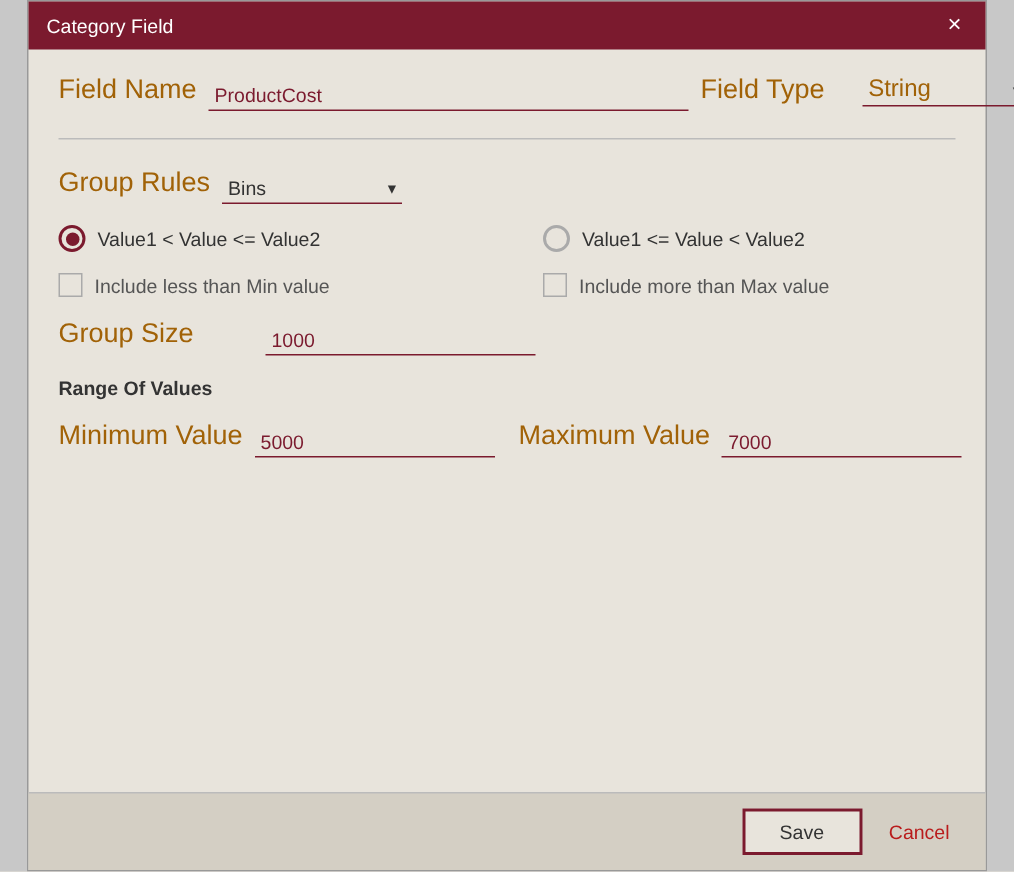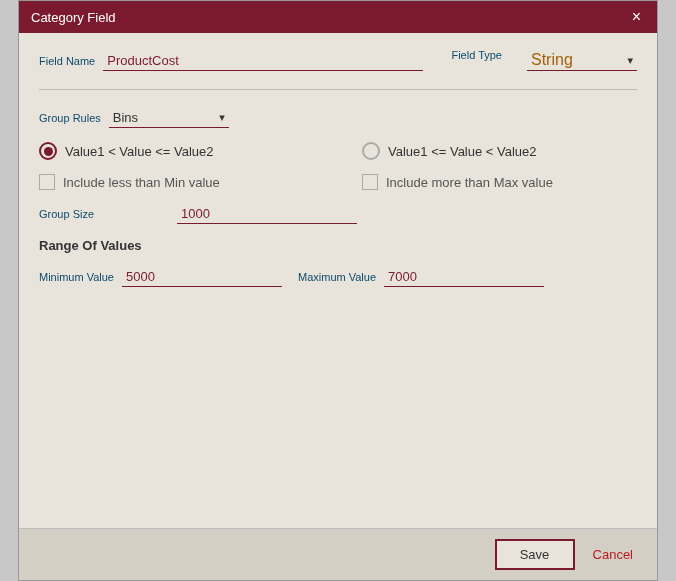--- a/index.html
+++ b/index.html
@@ -51,22 +51,22 @@
       display: flex;
       flex-direction: column;
       gap: 14px;
     }
     .field-row {
       display: flex;
       align-items: flex-end;
       gap: 8px;
     }
     .label {
-      color: #0c4a6e;
-      font-size: 11px;
+      color: #a16207;
+      font-size: 18px;
       white-space: nowrap;
       margin-bottom: 4px;
     }
     .text-input {
       border: none;
       border-bottom: 1.5px solid #7b1a2e;
       background: transparent;
       color: #7b1a2e;
       font-size: 13px;
       padding: 2px 4px;

